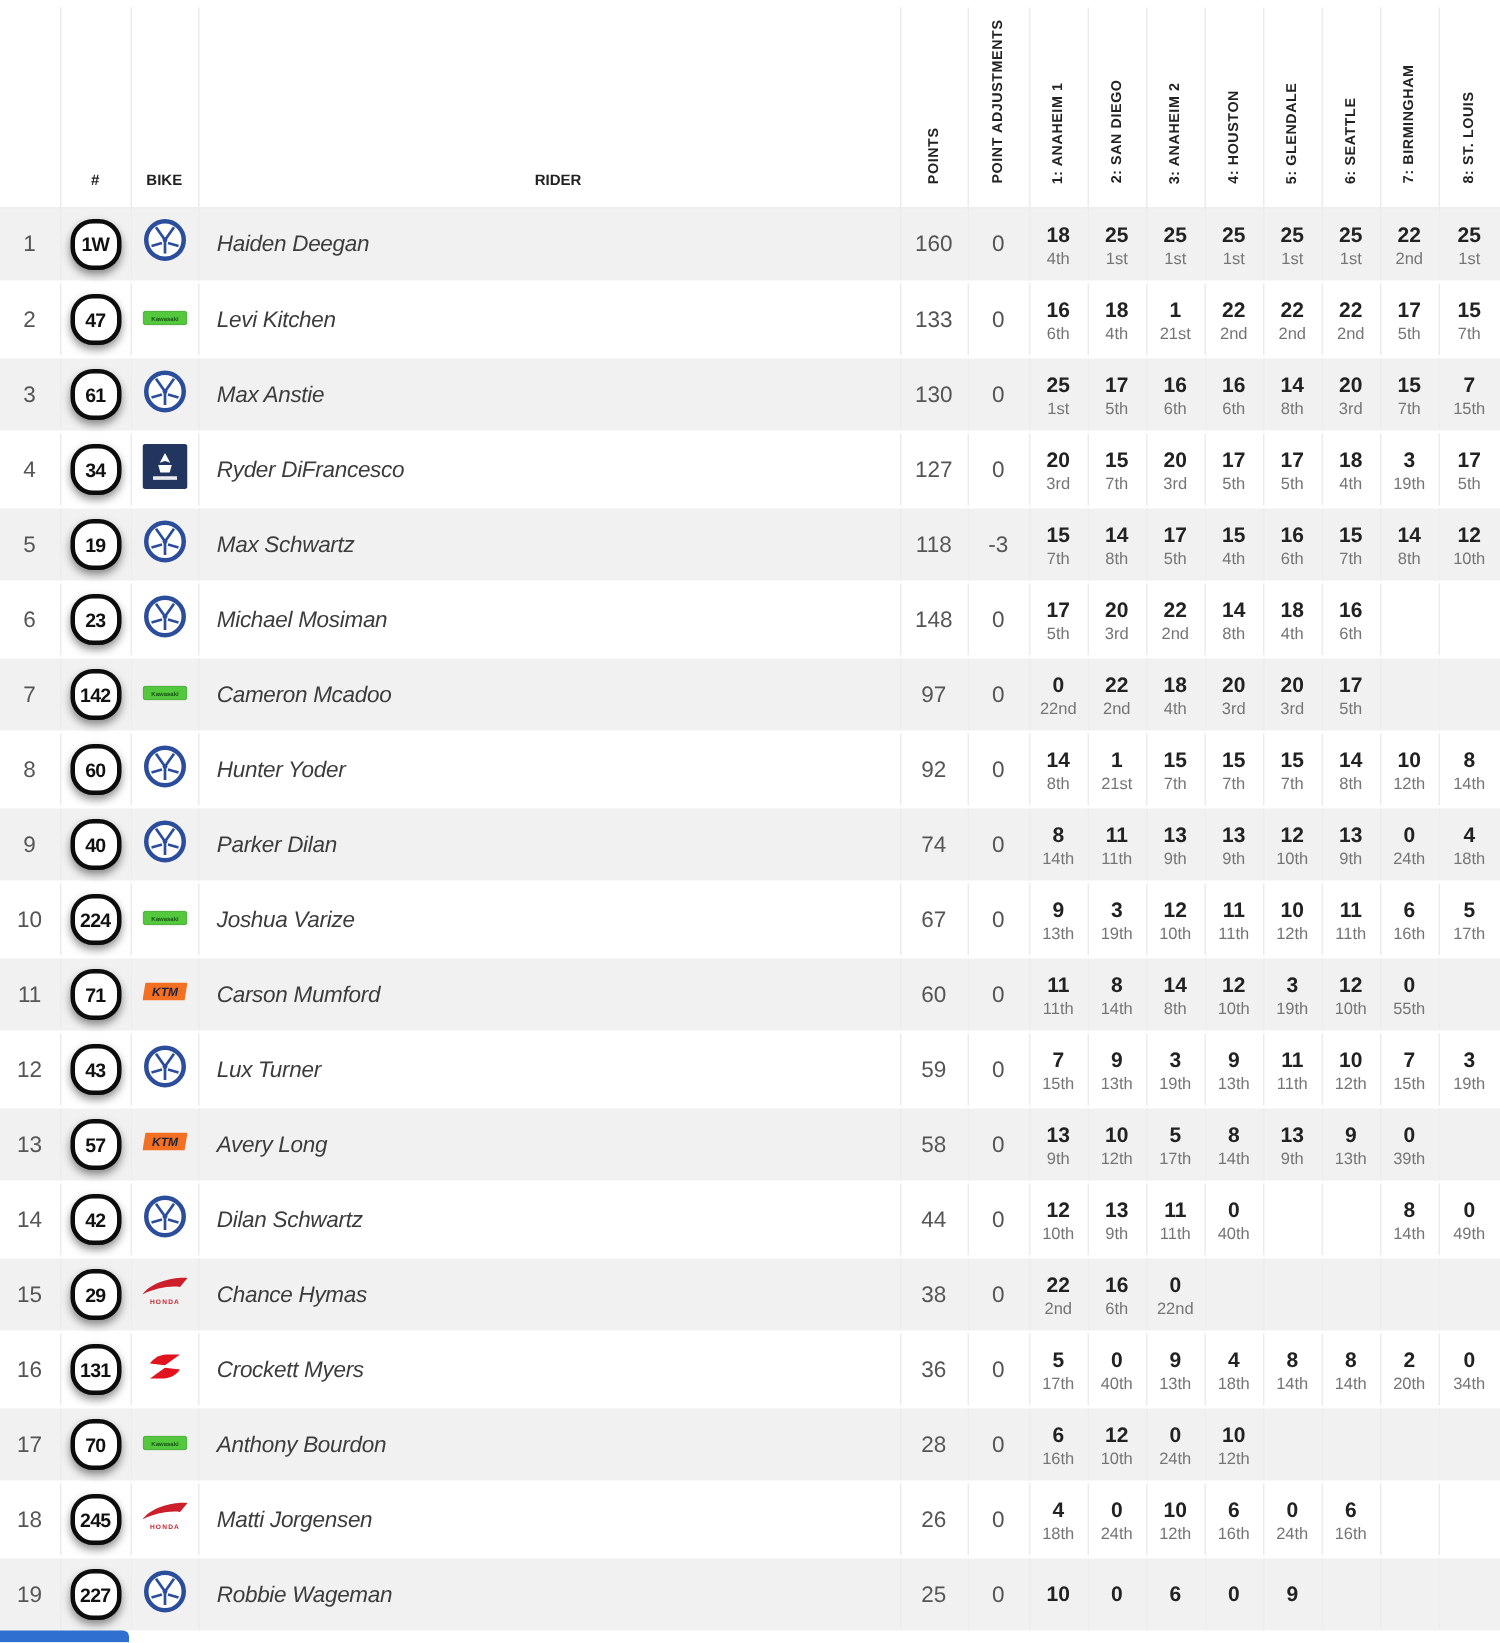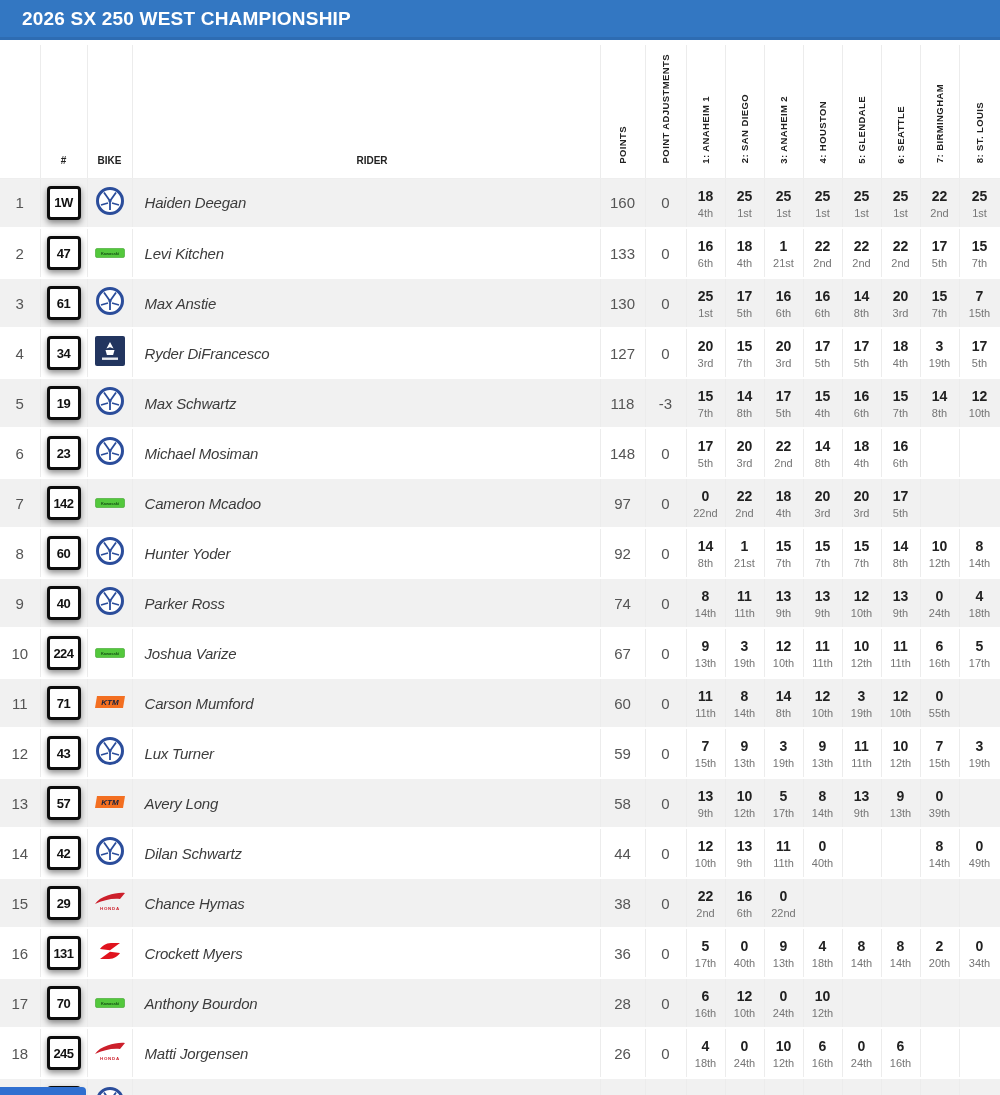--- a/index.html
+++ b/index.html
@@ -36,39 +36,36 @@
   tbody td {
     border-right:1px solid #ececec; border-bottom:2px solid #fff;
     vertical-align:middle; text-align:center;
   }
   td.c-rank { font-size:15px; color:#555; }
   td.c-rider { text-align:left; padding-left:12px; font-size:15px; color:#3c3c3c; letter-spacing:-0.2px;font-style:italic; }
   td.c-num { font-size:15px; color:#555; }
   .plate {
     display:inline-flex; align-items:center; justify-content:center;
     min-width:34px; height:34px; padding:0 3px;
-    background:#fff; border:3px solid #0c0c0c; border-radius:4px;
+    background:#fff; border:3px solid #0c0c0c; border-radius:15px;
     font-size:13px; font-weight:700; color:#111; letter-spacing:-0.5px;
     box-shadow:0 3px 6px rgba(0,0,0,0.45);
   }
   .bike-icon { display:inline-flex; align-items:center; justify-content:flex-start; }
   td.c-round .pts { font-size:14px; font-weight:700; color:#222; line-height:1.4; }
   td.c-round .pos { font-size:11px; color:#757575; line-height:1.1; }
   .floating-badge {
     position:absolute; left:0; bottom:0; width:86px; height:8px;
     background:#2f6fd0; border-radius:0 4px 0 0;
   }
 </style>
 </head>
 <body>
 
 <div class="page">
-  <header class="title-bar">
-    <h1>2026 SX 250 WEST CHAMPIONSHIP</h1>
-  </header>
 
   <table class="standings">
     <colgroup>
       <col style="width:40px">
         <col style="width:47px">
         <col style="width:45px">
         <col style="width:468px">
       <col style="width:45px">
         <col style="width:41px">
       <col style="width:39px">
@@ -457,21 +454,21 @@
         <tr>
           <td class="c-rank">9</td>
           <td class="c-plate"><span class="plate">40</span></td>
           <td class="c-bike"><span class="bike-icon">
               <svg width="30" height="30" viewBox="0 0 30 30">
                 <circle cx="15" cy="15" r="12.5" fill="#fff" stroke="#2b4d9b" stroke-width="3"></circle>
                 <path d="M15 15 L15 24 M15 15 L9 6.5 M15 15 L21 6.5 M6 19 L13 17 M24 19 L17 17" stroke="#2b4d9b" stroke-width="1.8" fill="none"></path>
                 <circle cx="15" cy="15" r="1.6" fill="#2b4d9b"></circle>
               </svg>
             </span></td>
-          <td class="c-rider">Parker Ross</td>
+          <td class="c-rider">Parker Dilan</td>
           <td class="c-num">74</td>
           <td class="c-num">0</td>
           <td class="c-round">
             <div class="pts">8</div>
             <div class="pos">14th</div>
           </td>
           <td class="c-round">
             <div class="pts">11</div>
             <div class="pos">11th</div>
           </td>

